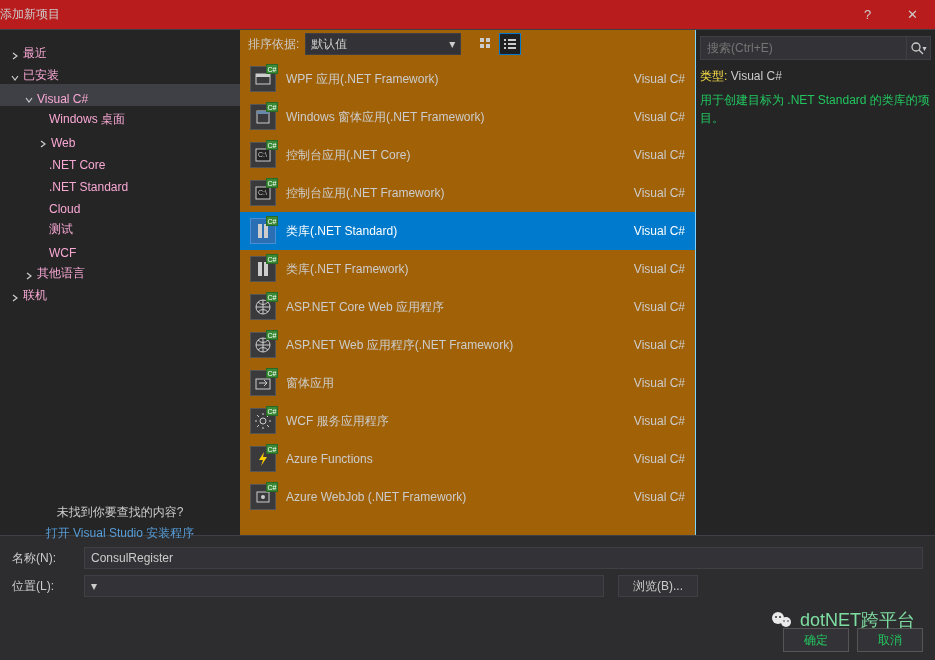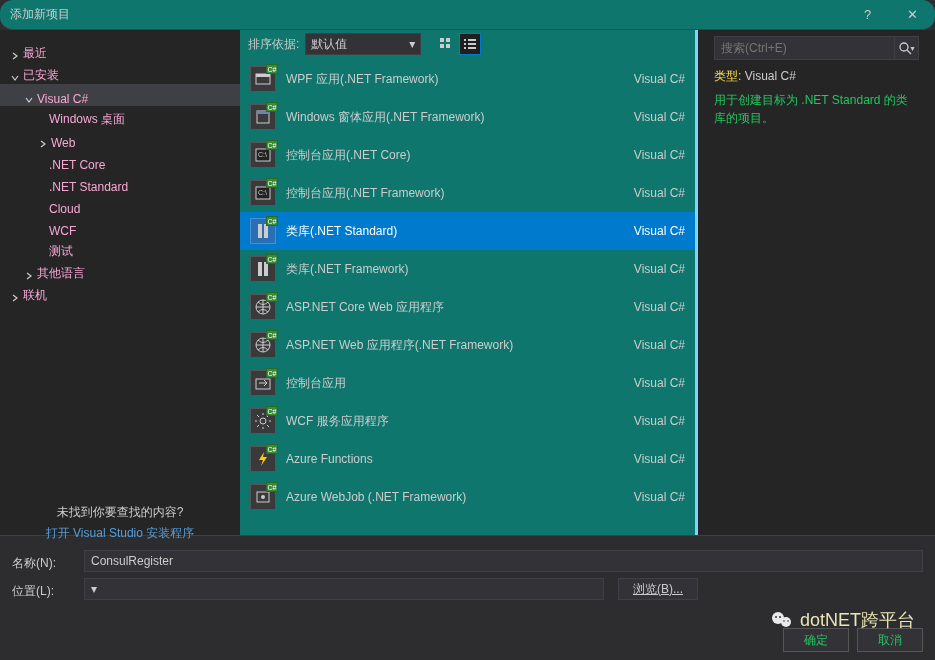--- a/index.html
+++ b/index.html
@@ -1,65 +1,65 @@
 <!DOCTYPE html>
 <html><head>
 <meta charset="utf-8">
 <style>
 * { margin: 0; padding: 0; box-sizing: border-box; }
 body { font-family: "Microsoft YaHei", "Segoe UI", sans-serif; font-size: 12px; background: #2d2d30; color: #ccc; width: 935px; height: 660px; overflow: hidden; position: relative; }
-.titlebar { height: 30px; background: #0f766e; display: flex; align-items: center; padding-left: 10px; border-bottom: 1px solid #3f3f46; border-radius: 13px; }
+.titlebar { height: 30px; background: #b91c1c; display: flex; align-items: center; border-bottom: 1px solid #3f3f46; }
 .titlebar-text { flex: 1; color: #ccc; font-size: 12px; }
 .titlebar-btns { display: flex; }
 .titlebar-btn { width: 45px; height: 30px; display: flex; align-items: center; justify-content: center; color: #ccc; font-size: 13px; }
 .main { display: flex; height: 505px; }
 .sidebar { width: 240px; background: #252526; padding: 10px 0; overflow-y: auto; }
 .tree-item { display: flex; align-items: flex-end; height: 22px; color: #f9a8d4; cursor: default; }
 .tree-item.sel { background: #3f3f46; }
 .tree-arrow { width: 13px; height: 13px; display: inline-flex; align-items: center; justify-content: center; margin-left: 2px; }
 .tree-arrow svg { width: 10px; height: 10px; }
 .tree-label { padding-left: 2px; }
 .indent-0 { padding-left: 6px; }
 .indent-1 { padding-left: 20px; }
 .indent-2 { padding-left: 34px; }
 .indent-3 { padding-left: 32px; }
 .sidebar-bottom { position: absolute; bottom: 118px; width: 240px; text-align: center; }
 .sidebar-bottom .q { color: #ccc; font-size: 12px; margin-bottom: 4px; }
 .sidebar-bottom .lnk { color: #569cd6; font-size: 12px; }
-.center { flex: 1; background: #0f766e; display: flex; flex-direction: column; }
+.center { flex: 1; background: #a16207; display: flex; flex-direction: column; }
 .sortbar { height: 28px; display: flex; align-items: center; padding: 0 8px; gap: 6px; }
 .sortbar-label { color: #ccc; }
-.sort-select { background: #333337; border: 1px solid #3f3f46; color: #ccc; height: 22px; width: 116px; padding: 0 5px; display: flex; align-items: center; justify-content: space-between; }
+.sort-select { background: #333337; border: 1px solid #3f3f46; color: #ccc; height: 22px; width: 156px; padding: 0 5px; display: flex; align-items: center; justify-content: space-between; }
 .viewbtns { display: flex; gap: 2px; margin-left: 8px; }
 .viewbtn { width: 22px; height: 22px; display: flex; align-items: center; justify-content: center; border: 1px solid transparent; }
 .viewbtn.active { border: 1px solid #007acc; background: #1f1f22; }
 .template-list { flex: 1; overflow-y: auto; padding: 2px 0; }
 .tmpl-row { height: 38px; display: flex; align-items: center; padding: 0 10px; gap: 10px; }
 .tmpl-row.selected { background: #007acc; color: #fff; }
 .tmpl-icon { width: 26px; height: 26px; background: #3a3a3d; border: 1px solid #555; display: flex; align-items: center; justify-content: center; position: relative; flex-shrink: 0; }
 .tmpl-row.selected .tmpl-icon { background: #2a6fb3; border-color: #4a8fd3; }
 .tmpl-badge { position: absolute; top: -3px; right: -3px; width: 12px; height: 10px; background: #388a34; border: 1px solid #2a6a28; font-size: 7px; color: #fff; display: flex; align-items: center; justify-content: center; line-height: 1; }
 .tmpl-name { flex: 1; font-size: 12px; }
 .tmpl-lang { font-size: 12px; }
-.rightpane { width: 240px; background: #252526; padding: 6px 16px; border-left: 3px solid #7dd3fc; }
+.rightpane { width: 240px; background: #252526; padding: 6px 4px; border-left: 1px solid #7dd3fc; }
 .search-wrap { display: flex; align-items: center; border: 1px solid #3f3f46; height: 24px; background: #333337; margin-bottom: 8px; }
 .search-input { flex: 1; background: transparent; border: none; color: #aaa; padding: 0 6px; font-size: 12px; outline: none; }
 .search-btn { width: 24px; display: flex; align-items: center; justify-content: center; border-left: 1px solid #3f3f46; height: 100%; }
 .type-line { color: #ccc; margin-bottom: 6px; }
 .type-line b { font-weight: normal; color: #fde047; }
 .desc { color: #22c55e; line-height: 1.5; }
 .bottom { background: #2d2d30; padding: 8px 12px 0; border-top: 1px solid #3f3f46; }
-.field-row { display: flex; align-items: flex-end; height: 28px; gap: 8px; }
+.field-row { display: flex; align-items: center; height: 28px; gap: 8px; }
 .field-label { width: 64px; color: #ccc; }
 .field-input { flex: 1; background: #333337; border: 1px solid #3f3f46; color: #ccc; height: 22px; padding: 0 6px; font-size: 12px; display: flex; align-items: center; }
 .field-input.combo { justify-content: space-between; max-width: 520px; }
-.browse-btn { background: #333337; border: 1px solid #3f3f46; color: #ccc; height: 22px; padding: 0 14px; font-size: 12px; margin-left: 6px; text-decoration: underline; }
+.browse-btn { background: #333337; border: 1px solid #3f3f46; color: #ccc; height: 22px; padding: 0 14px; font-size: 12px; margin-left: 6px; }
 .footer { display: flex; justify-content: flex-end; align-items: center; gap: 8px; padding: 22px 12px 8px; position: absolute; bottom: 0; right: 0; left: 0; }
 .btn { background: #333337; border: 1px solid #555; color: #22c55e; height: 24px; padding: 0 20px; font-size: 12px; }
-.watermark { position: absolute; right: 20px; bottom: 28px; display: flex; align-items: center; gap: 6px; color: #fef9c3; font-size: 18px; opacity: 0.9; pointer-events: none; }
+.watermark { position: absolute; right: 20px; bottom: 28px; display: flex; align-items: center; gap: 6px; color: #86efac; font-size: 18px; opacity: 0.9; pointer-events: none; }
 .watermark .wx { width: 24px; height: 24px; }
 </style>
 </head>
 <body>
 
 <div class="titlebar">
   <div class="titlebar-text">添加新项目</div>
   <div class="titlebar-btns">
     <div class="titlebar-btn">?</div>
     <div class="titlebar-btn">✕</div>
@@ -111,25 +111,25 @@
       <div class="tree-item indent-3">
         <span class="tree-arrow"></span>
         <span class="tree-label">.NET Standard</span>
       </div>
       <div class="tree-item indent-3">
         <span class="tree-arrow"></span>
         <span class="tree-label">Cloud</span>
       </div>
       <div class="tree-item indent-3">
         <span class="tree-arrow"></span>
+        <span class="tree-label">测试</span>
+      </div>
+      <div class="tree-item indent-3">
+        <span class="tree-arrow"></span>
         <span class="tree-label">WCF</span>
-      </div>
-      <div class="tree-item indent-3">
-        <span class="tree-arrow"></span>
-        <span class="tree-label">测试</span>
       </div>
       <div class="tree-item indent-1">
         <span class="tree-arrow">
           <svg viewBox="0 0 10 10">
             <path d="M3 2 L7 5 L3 8" fill="none" stroke="#ccc" stroke-width="1.2"></path>
           </svg>
         </span>
         <span class="tree-label">其他语言</span>
       </div>
       <div class="tree-item indent-0">
@@ -260,21 +260,21 @@
           <div class="tmpl-lang">Visual C#</div>
         </div>
         <div class="tmpl-row">
           <div class="tmpl-icon">
             <svg width="20" height="20" viewBox="0 0 20 20">
               <rect x="3" y="6" width="14" height="10" fill="none" stroke="#ccc"></rect>
               <path d="M6 10 L14 10 M11 7 L14 10 L11 13" fill="none" stroke="#ccc"></path>
             </svg>
             <div class="tmpl-badge">C#</div>
           </div>
-          <div class="tmpl-name">控制台应用</div>
+          <div class="tmpl-name">窗体应用</div>
           <div class="tmpl-lang">Visual C#</div>
         </div>
         <div class="tmpl-row">
           <div class="tmpl-icon">
             <svg width="20" height="20" viewBox="0 0 20 20">
               <circle cx="10" cy="10" r="3" fill="none" stroke="#ccc"></circle>
               <path d="M10 4 V2 M10 18 V16 M4 10 H2 M18 10 H16 M6 6 L4 4 M14 14 L16 16 M14 6 L16 4 M6 14 L4 16" stroke="#ccc"></path>
             </svg>
             <div class="tmpl-badge">C#</div>
           </div>

